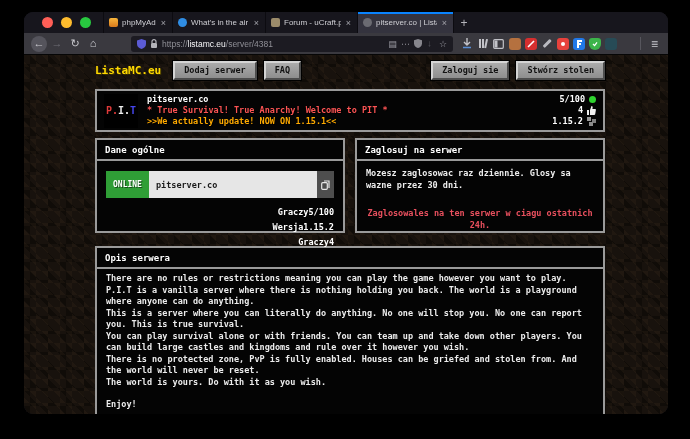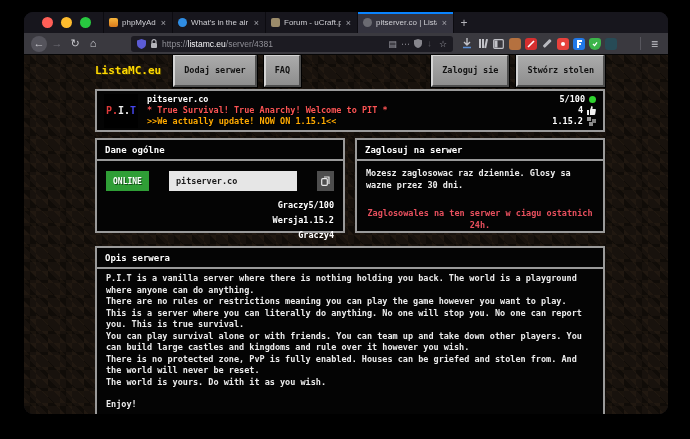--- a/index.html
+++ b/index.html
@@ -59,21 +59,21 @@
       linear-gradient(45deg, rgba(62,46,30,.22) 25%, transparent 25%, transparent 75%, rgba(62,46,30,.22) 75%),
       linear-gradient(45deg, rgba(0,0,0,.35) 25%, transparent 25%, transparent 75%, rgba(0,0,0,.35) 75%);
     background-size:12px 12px, 18px 18px; background-position:0 0, 6px 9px;
     font-family:"DejaVu Sans Mono", monospace; }
   .page-col { margin:4px 0 0 71px; width:510px; }
 
   .site-header { display:flex; align-items:center; gap:7px; height:22px; margin-bottom:8px; }
   .site-logo { color:#ffd900; font-weight:700; font-size:11px; letter-spacing:0;
                text-shadow:1px 1px 0 #3a3000; margin-right:5px; }
   .mc-btn { font-family:"DejaVu Sans Mono", monospace; font-weight:700; font-size:8.5px; color:#121212;
-            height:33px; padding:0 9px; background:linear-gradient(#ababab,#8e8e8e);
+            height:19px; padding:0 9px; background:linear-gradient(#ababab,#8e8e8e);
             border:2px solid; border-color:#d4d4d4 #4d4d4d #4d4d4d #d4d4d4;
             box-shadow:0 0 0 1px #000; cursor:pointer; }
   .spacer{flex:1}
 
   .panel { background:#040404; border:2px solid #9a9a9a; }
   .panel-h { padding:5px 8px 4px; font-size:9px; font-weight:700; color:#fff;
              border-bottom:2px solid #9a9a9a; text-shadow:1px 1px 0 #000; }
   .panel-b { padding:4px 9px 8px; }
 
   .banner { height:43px; display:flex; align-items:center; gap:9px; padding:3px 7px; }
@@ -81,21 +81,21 @@
               justify-content:center; font-size:10px; font-weight:700; flex:0 0 34px; }
   .lp{color:#e03a3a}.li{color:#efefef}.lt{color:#4646ee}
   .srv-lines { flex:1; line-height:11px; font-size:8.5px; font-weight:700; text-shadow:1px 1px 0 rgba(0,0,0,.9); }
   .srv-name{color:#fff}.srv-motd1{color:#fc5454}.srv-motd2{color:#ffaa00}
   .srv-stats { text-align:right; line-height:11px; font-size:8.5px; font-weight:700; color:#fff; }
   .srv-stats .st { display:flex; align-items:center; justify-content:flex-end; gap:4px; }
   .dot-on { width:7px; height:7px; border-radius:50%; background:#2fd32f; }
 
   .row2 { display:flex; gap:10px; margin-top:6px; }
   .half { width:250px; height:95px; }
-  .addr-row { display:flex; height:20px; margin:6px 0 7px;gap:20px; }
+  .addr-row { display:flex; height:27px; margin:6px 0 7px; }
   .online { background:#2f9e36; color:#fff; font-size:8px; font-weight:700; display:flex;
             align-items:center; padding:0 7px; text-shadow:1px 1px 0 rgba(0,0,0,.5); }
   .addr-input { flex:1; background:#e6e6e6; color:#1b1b1b; font-size:8.5px; font-weight:700;
                 display:flex; align-items:center; padding-left:7px; }
   .copy-btn { width:17px; background:#4e4e4e; display:flex; align-items:center; justify-content:center; }
   .stat-row { display:flex; justify-content:flex-end; font-size:8.5px; font-weight:700;
               color:#fff; line-height:15px; }
 
   .vote-info { font-size:8.5px; font-weight:700; color:#ededed; line-height:12px; margin-top:2px; }
   .vote-alert { font-size:8.5px; font-weight:700; color:#e8505e; line-height:12px;
@@ -300,22 +300,22 @@
           <div class="panel-b">
             <p class="vote-info">Mozesz zaglosowac raz dziennie. Glosy sa wazne przez 30 dni.</p>
             <p class="vote-alert">Zaglosowales na ten serwer w ciagu ostatnich 24h.</p>
           </div>
         </div>
       </div>
 
       <div class="panel desc">
         <div class="panel-h">Opis serwera</div>
         <div class="panel-b">
+          <p>There are no rules or restrictions meaning you can play the game however you want to play.</p>
           <p>P.I.T is a vanilla server where there is nothing holding you back. The world is a playground where anyone can do anything.</p>
-          <p>There are no rules or restrictions meaning you can play the game however you want to play.</p>
           <p>This is a server where you can literally do anything. No one will stop you. No one can report you. This is true survival.</p>
           <p>You can play survival alone or with friends. You can team up and take down other players. You can build large castles and kingdoms and rule over it however you wish.</p>
           <p>There is no protected zone, PvP is fully enabled. Houses can be griefed and stolen from. And the world will never be reset.</p>
           <p>The world is yours. Do with it as you wish.</p>
           <p class="enjoy">Enjoy!</p>
         </div>
       </div>
 
     </div>
   </div>

